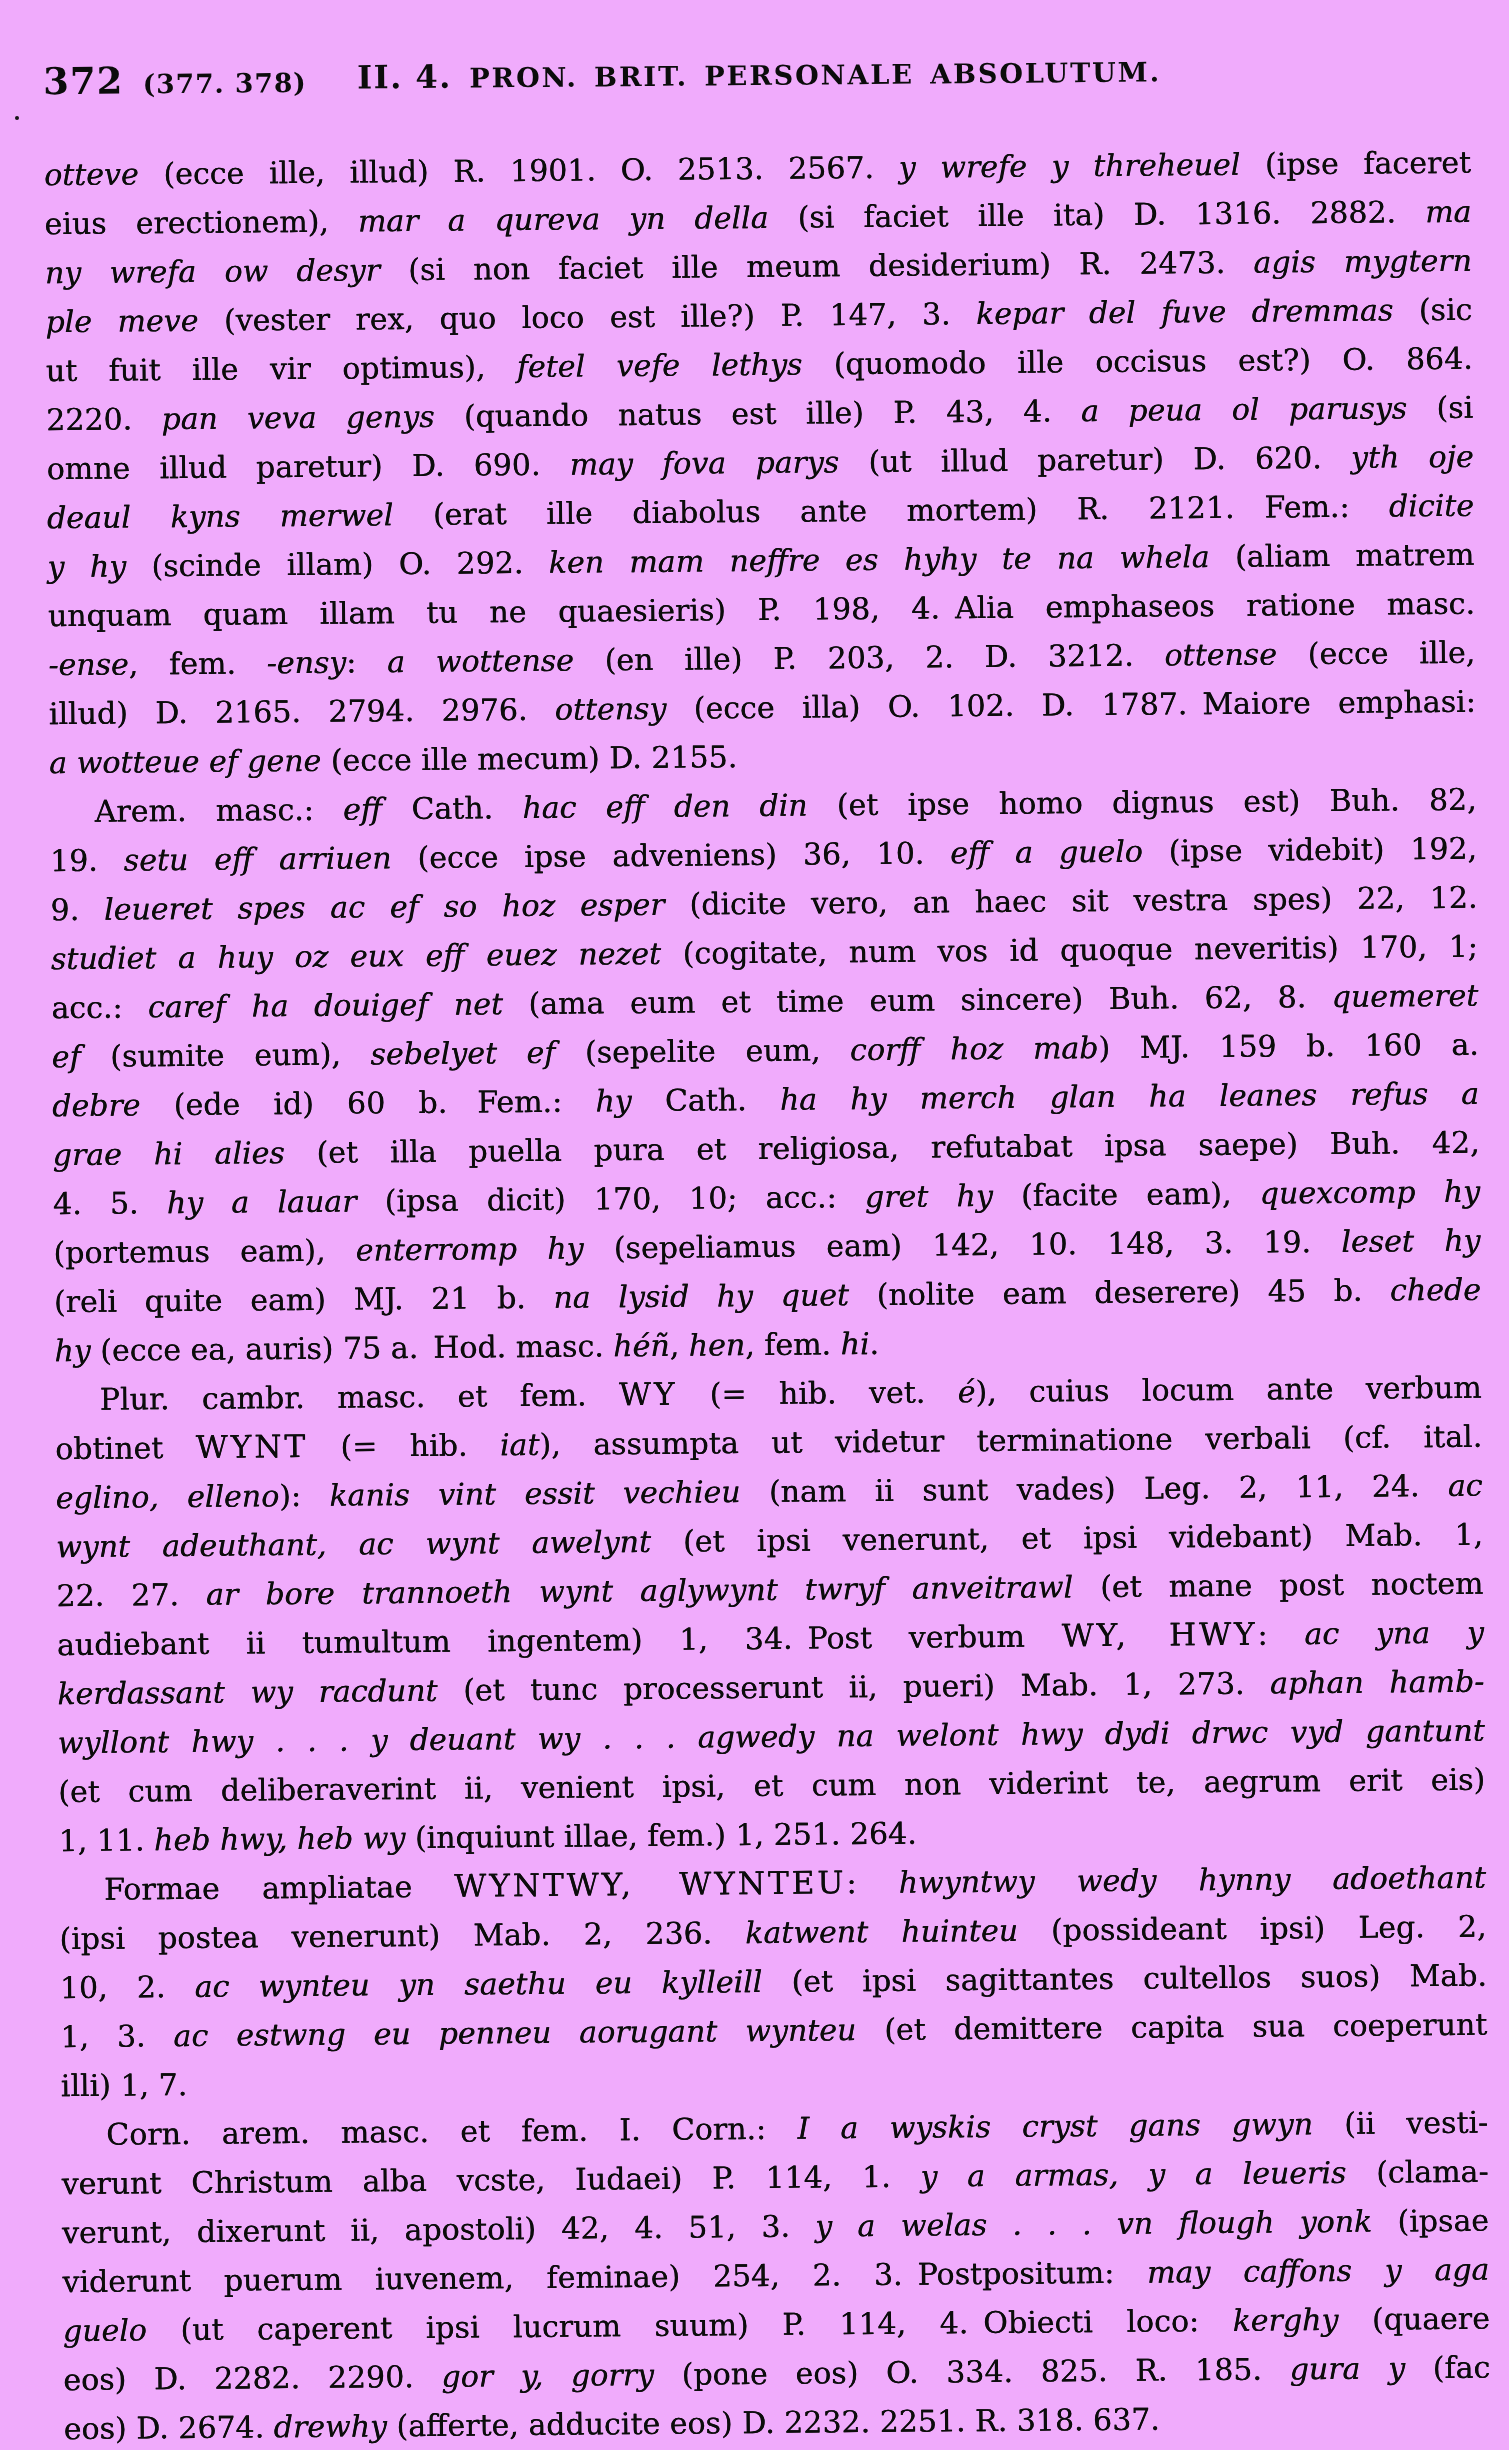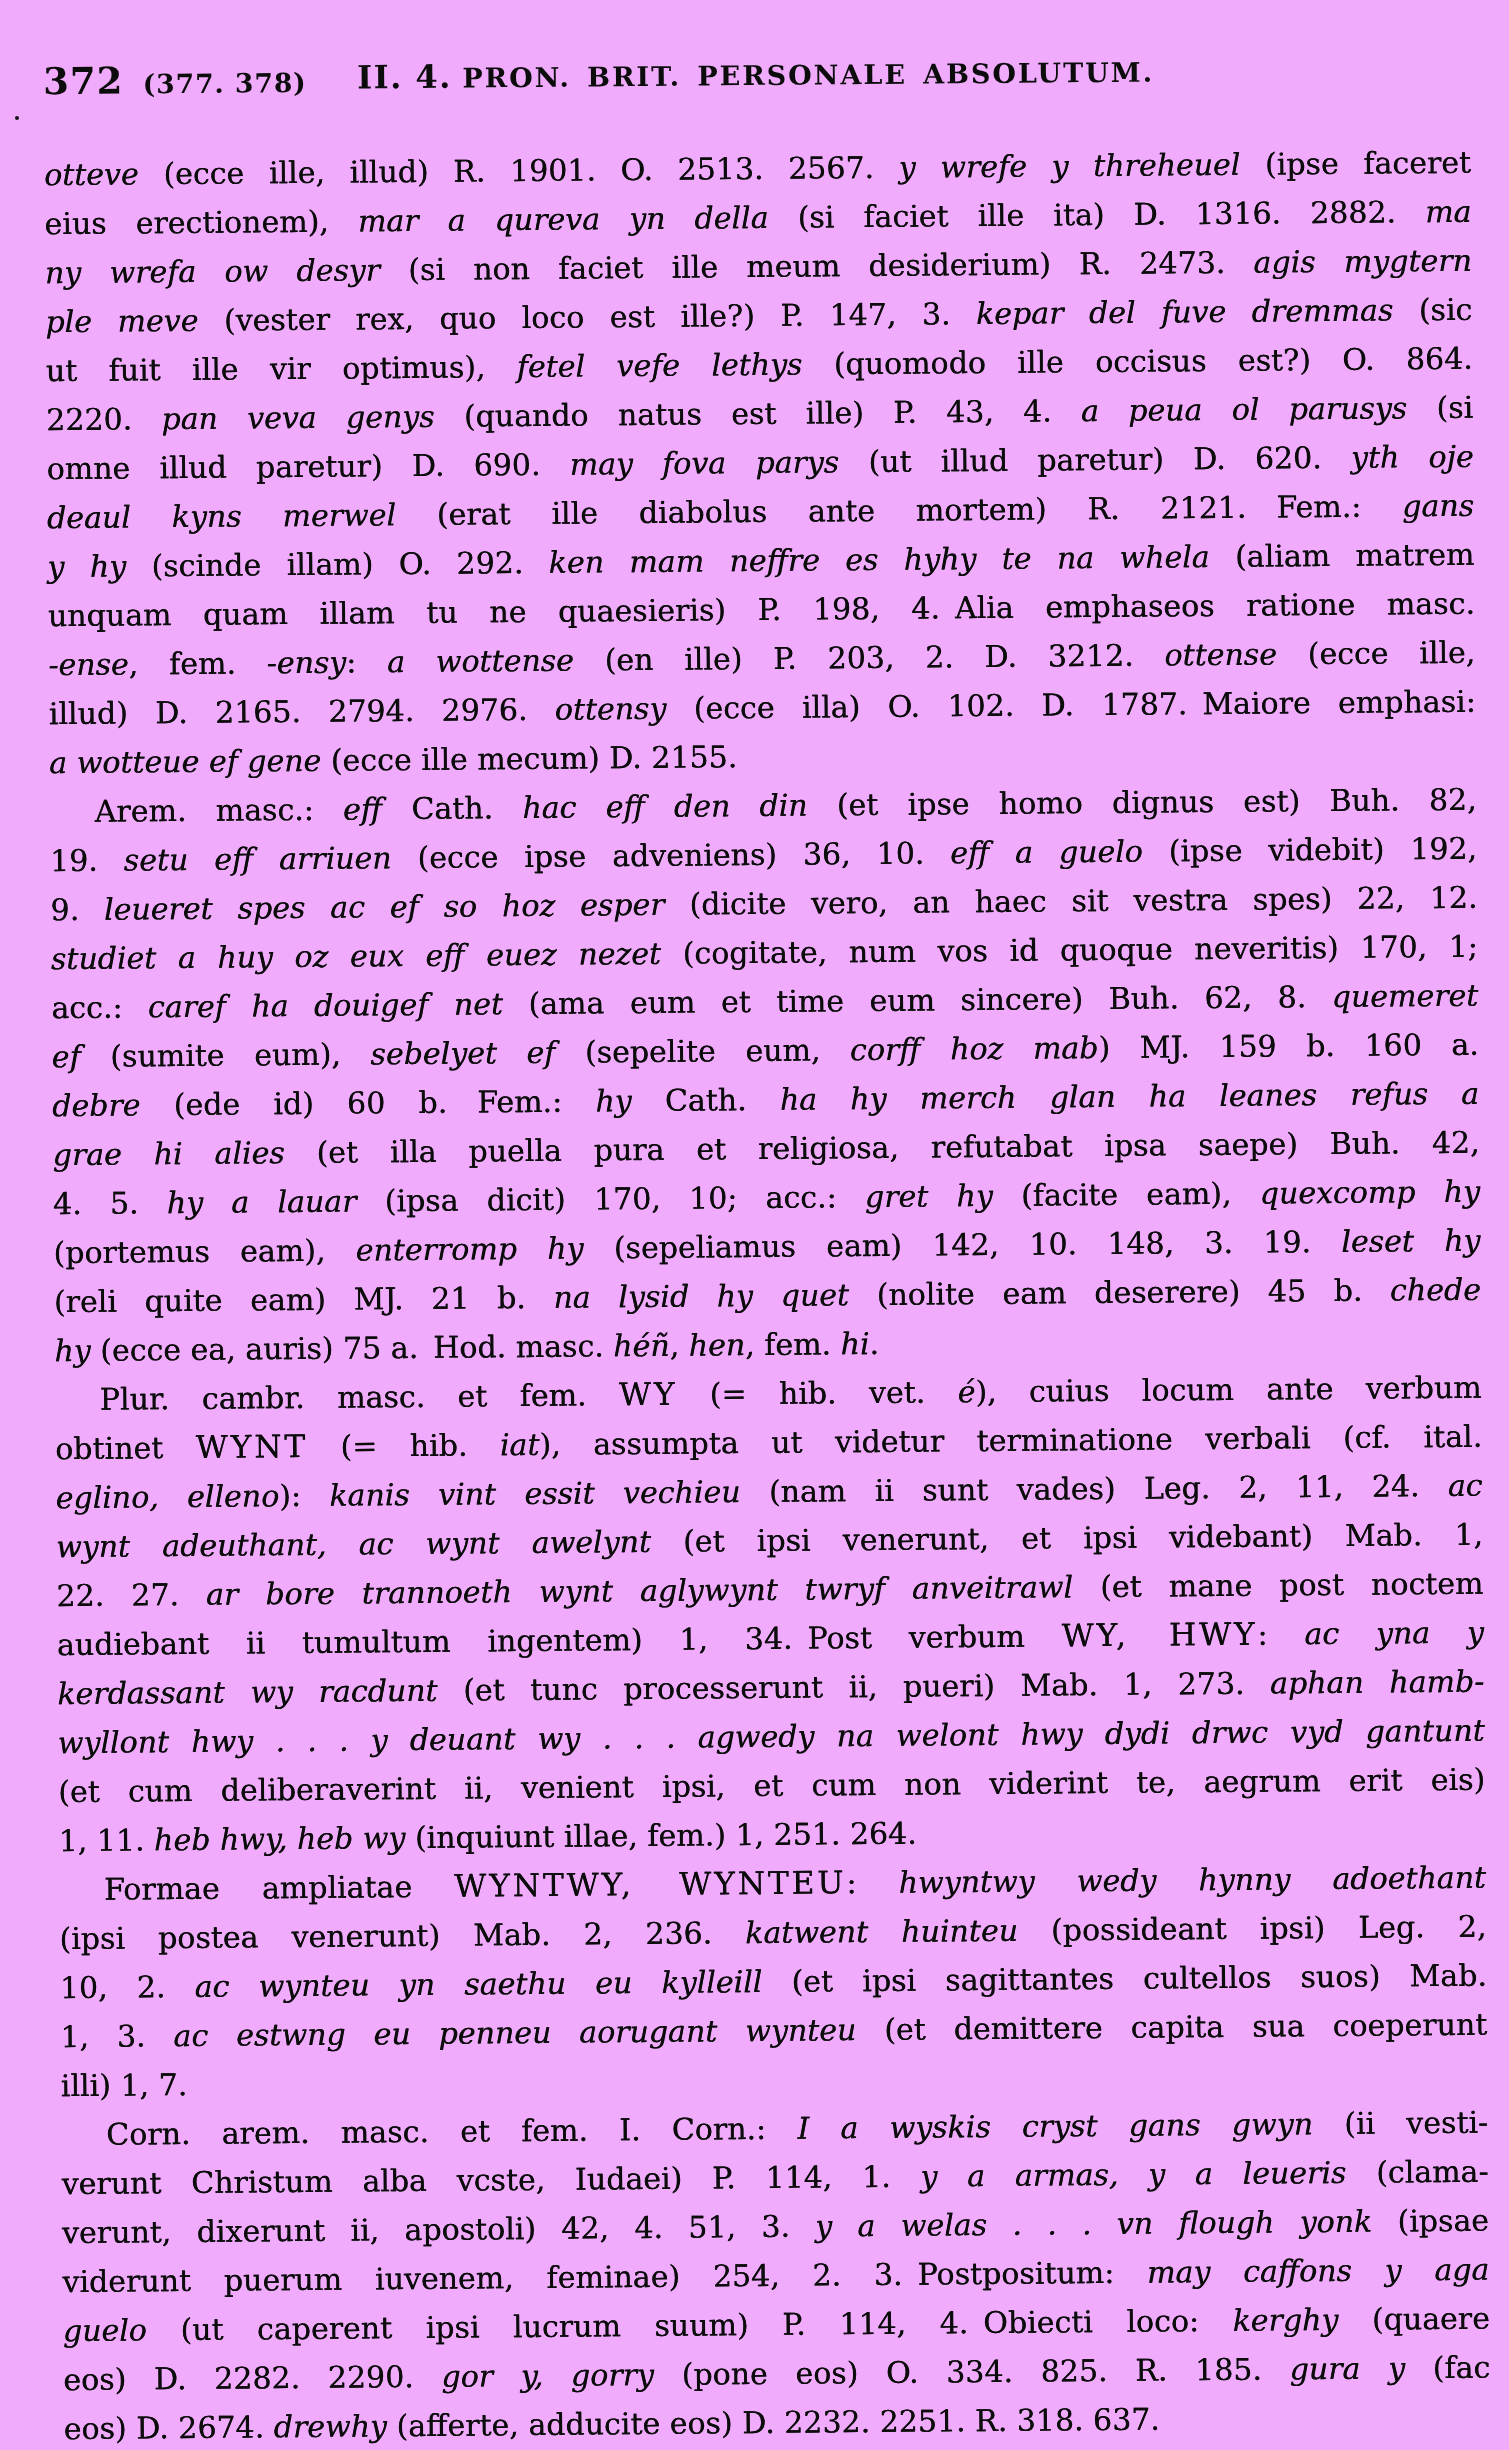--- a/index.html
+++ b/index.html
@@ -24,21 +24,21 @@
   }
   .header {
     position: relative;
     height: 61px;
     margin-bottom: 30px;
     white-space: nowrap;
   }
   .pgnum  { font-size: 37px; font-weight: bold; letter-spacing: 1px; }
   .folio  { font-size: 26.5px; font-weight: bold; margin-left: 16.7px; letter-spacing: 1px; }
   .titlewrap { position: absolute; left: 314px; top: 2px; }
-  .sect   { font-size: 32px; font-weight: bold; letter-spacing: 1.5px; margin-right: 8px; }
+  .sect   { font-size: 32px; font-weight: bold; letter-spacing: 1.5px; margin-right: 15px; }
   .rtitle { font-size: 27px; font-weight: bold; letter-spacing: 2px; word-spacing: 4.9px; }
   .body-text {
     font-size: 30px;
     line-height: 49px;
     text-shadow: 0.3px 0 0 currentColor; 
   }
   .line {
     text-align: justify;
     text-align-last: justify;
   }
@@ -70,21 +70,21 @@
     </div>
 
     <div class="body-text" id="page-body">
         <div class="line"><span class="i">otteve</span><span class="r"> (ecce ille, illud) R. 1901. O. 2513. 2567. </span><span class="i">y wrefe y threheuel</span><span class="r"> (ipse faceret</span></div>
         <div class="line"><span class="r">eius erectionem), </span><span class="i">mar a qureva yn della</span><span class="r"> (si faciet ille ita) D. 1316. 2882. </span><span class="i">ma</span></div>
         <div class="line"><span class="i">ny wrefa ow desyr</span><span class="r"> (si non faciet ille meum desiderium) R. 2473. </span><span class="i">agis mygtern</span></div>
         <div class="line"><span class="i">ple meve</span><span class="r"> (vester rex, quo loco est ille?) P. 147, 3. </span><span class="i">kepar del fuve dremmas</span><span class="r"> (sic</span></div>
         <div class="line"><span class="r">ut fuit ille vir optimus), </span><span class="i">fetel vefe lethys</span><span class="r"> (quomodo ille occisus est?) O. 864.</span></div>
         <div class="line"><span class="r">2220. </span><span class="i">pan veva genys</span><span class="r"> (quando natus est ille) P. 43, 4. </span><span class="i">a peua ol parusys</span><span class="r"> (si</span></div>
         <div class="line"><span class="r">omne illud paretur) D. 690. </span><span class="i">may fova parys</span><span class="r"> (ut illud paretur) D. 620. </span><span class="i">yth oje</span></div>
-        <div class="line"><span class="i">deaul kyns merwel</span><span class="r"> (erat ille diabolus ante mortem) R. 2121. Fem.: </span><span class="i">gans</span></div>
+        <div class="line"><span class="i">deaul kyns merwel</span><span class="r"> (erat ille diabolus ante mortem) R. 2121. Fem.: </span><span class="i">dicite</span></div>
         <div class="line"><span class="i">y hy</span><span class="r"> (scinde illam) O. 292. </span><span class="i">ken mam neffre es hyhy te na whela</span><span class="r"> (aliam matrem</span></div>
         <div class="line"><span class="r">unquam quam illam tu ne quaesieris) P. 198, 4. Alia emphaseos ratione masc.</span></div>
         <div class="line"><span class="i">-ense</span><span class="r">, fem. </span><span class="i">-ensy</span><span class="r">: </span><span class="i">a wottense</span><span class="r"> (en ille) P. 203, 2. D. 3212. </span><span class="i">ottense</span><span class="r"> (ecce ille,</span></div>
         <div class="line"><span class="r">illud) D. 2165. 2794. 2976. </span><span class="i">ottensy</span><span class="r"> (ecce illa) O. 102. D. 1787. Maiore emphasi:</span></div>
         <div class="line lastline"><span class="i">a wotteue ef gene</span><span class="r"> (ecce ille mecum) D. 2155.</span></div>
         <div class="line indent"><span class="r">Arem. masc.: </span><span class="i">eff</span><span class="r"> Cath. </span><span class="i">hac eff den din</span><span class="r"> (et ipse homo dignus est) Buh. 82,</span></div>
         <div class="line"><span class="r">19. </span><span class="i">setu eff arriuen</span><span class="r"> (ecce ipse adveniens) 36, 10. </span><span class="i">eff a guelo</span><span class="r"> (ipse videbit) 192,</span></div>
         <div class="line"><span class="r">9. </span><span class="i">leueret spes ac ef so hoz esper</span><span class="r"> (dicite vero, an haec sit vestra spes) 22, 12.</span></div>
         <div class="line"><span class="i">studiet a huy oz eux eff euez nezet</span><span class="r"> (cogitate, num vos id quoque neveritis) 170, 1;</span></div>
         <div class="line"><span class="r">acc.: </span><span class="i">caref ha douigef net</span><span class="r"> (ama eum et time eum sincere) Buh. 62, 8. </span><span class="i">quemeret</span></div>

